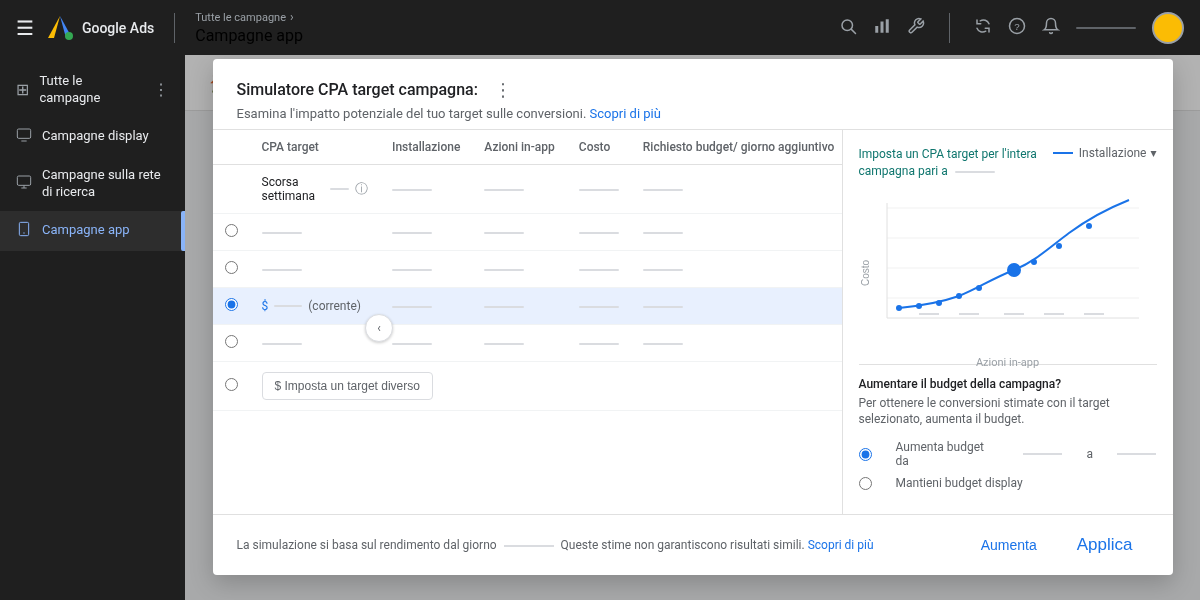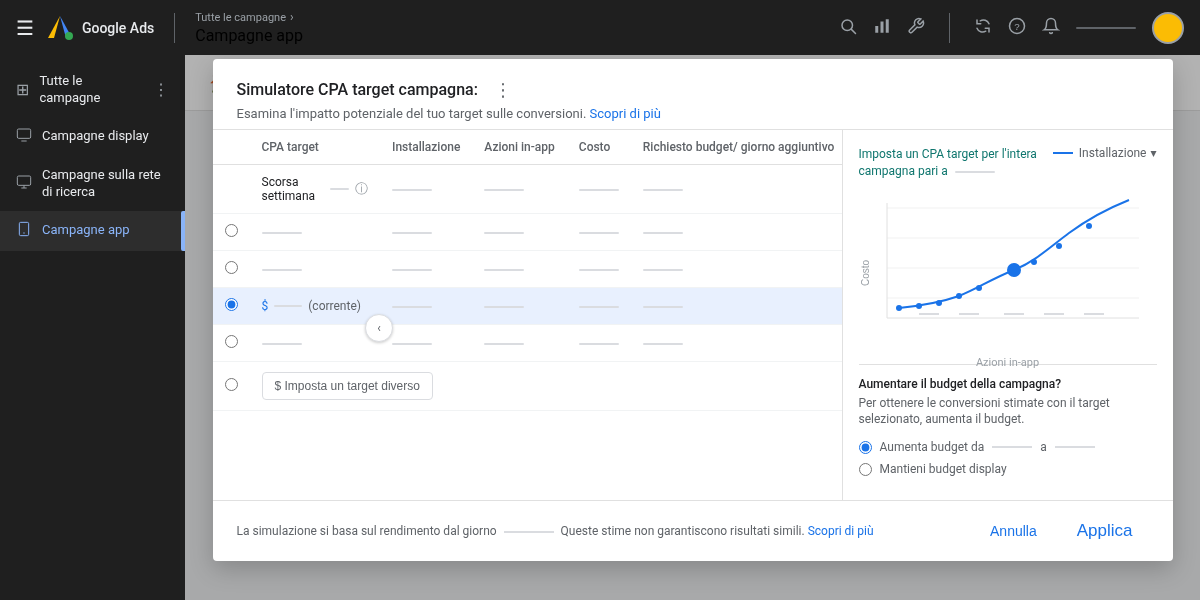--- a/index.html
+++ b/index.html
@@ -219,21 +219,21 @@
       text-align: center;
       font-size: 11px;
       color: #9aa0a6;
       margin-top: 4px;
     }
 
     
     .budget-section { margin-top: 16px; border-top: 1px solid #e0e0e0; padding-top: 12px; }
     .budget-title { font-size: 12px; color: #202124; font-weight: 500; margin-bottom: 4px; }
     .budget-subtitle { font-size: 12px; color: #5f6368; margin-bottom: 12px; line-height: 1.4; }
-    .budget-option { display: flex; align-items: center; gap: 8px; margin-bottom: 8px; font-size: 12px; color: #5f6368; }
+    .budget-option { display: flex; align-items: center; gap: 24px; margin-bottom: 8px; font-size: 12px; color: #5f6368; }
     .budget-option input[type="radio"] { accent-color: #1a73e8; }
     .budget-dash { display: inline-block; width: 40px; height: 2px; background: #dadce0; vertical-align: middle; }
 
     
     .modal-footer {
       padding: 12px 24px;
       border-top: 1px solid #e0e0e0;
       display: flex;
       align-items: center;
       font-size: 12px;
@@ -595,21 +595,21 @@
         </div>
 
         <div class="modal-footer">
           <div class="footer-text">
             <span>La simulazione si basa sul rendimento dal giorno</span>
             <span class="footer-dash"></span>
             <span>Queste stime non garantiscono risultati simili.</span>
             <a href="#">Scopri di più</a>
           </div>
           <div class="footer-actions">
-            <button class="btn-annulla">Annulla</button>
+            <button class="btn-annulla">Aumenta</button>
             <button class="btn-applica">Applica</button>
           </div>
         </div>
 
       </div>
     </div>
 
   </div>
 </div>
 

